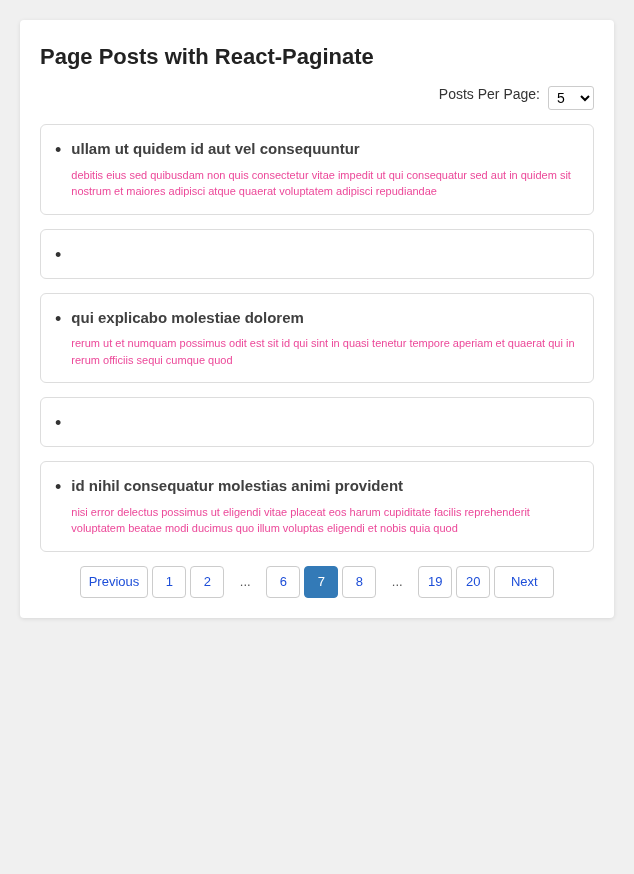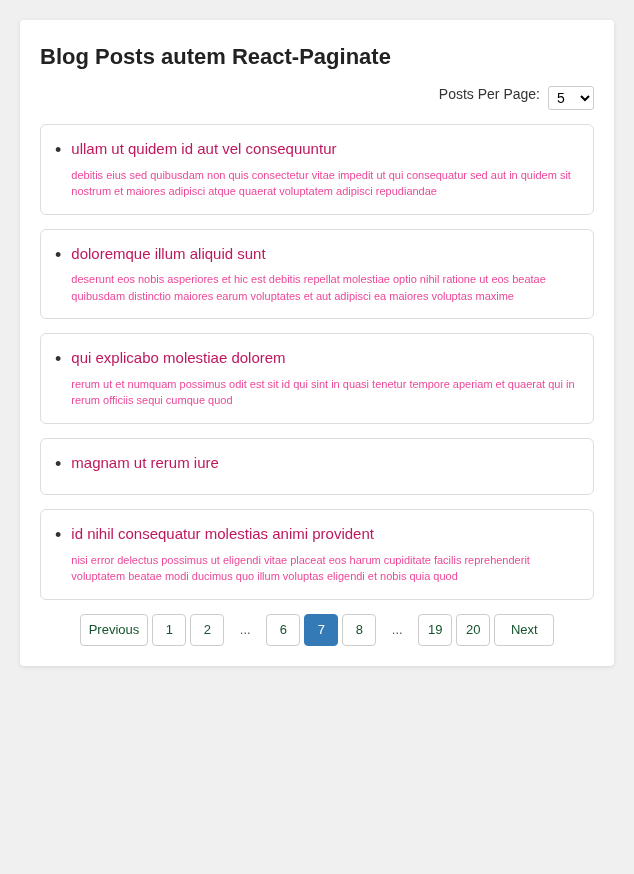--- a/index.html
+++ b/index.html
@@ -68,22 +68,22 @@
       line-height: 1;
       flex-shrink: 0;
     }
 
     .post-content {
       flex: 1;
     }
 
     .post-title {
       font-size: 15px;
-      font-weight: normal;
-      color: #be185d;
+      font-weight: bold;
+      color: #404040;
       margin-bottom: 8px;
       line-height: 1.3;
     }
 
     .post-body {
       font-size: 11px;
       color: #ec4899;
       line-height: 1.5;
     }
 
@@ -96,21 +96,21 @@
       flex-wrap: wrap;
     }
 
     .page-btn {
       min-width: 34px;
       height: 32px;
       padding: 0 8px;
       border: 1px solid #ccc;
       border-radius: 4px;
       background: #fff;
-      color: #14532d;
+      color: #1d4ed8;
       font-size: 13px;
       cursor: pointer;
       display: flex;
       align-items: center;
       justify-content: center;
     }
 
     .page-btn.active {
       background: #337ab7;
       color: #fff;
@@ -126,54 +126,49 @@
 
     .page-btn.prev-next {
       min-width: 60px;
     }
   </style>
 </head>
 <body>
 
 <div class="container">
 
-  <h1 class="page-title">Blog Posts autem React-Paginate</h1>
+  <h1 class="page-title">Page Posts with React-Paginate</h1>
 
   <div class="posts-per-page-row">
     <label>Posts Per Page:</label>
     <select id="ppp-select">
     <option value="5">5</option><option value="10">10</option><option value="15">15</option><option value="20">20</option></select>
   </div>
 
   <div id="posts-list">
       <div class="post-card">
         <span class="post-bullet">•</span>
         <div class="post-content">
           <div class="post-title">ullam ut quidem id aut vel consequuntur</div>
           <div class="post-body">debitis eius sed quibusdam non quis consectetur vitae impedit ut qui consequatur sed aut in quidem sit nostrum et maiores adipisci atque quaerat voluptatem adipisci repudiandae</div>
         </div>
       </div>
       <div class="post-card">
         <span class="post-bullet">•</span>
-        <div class="post-content">
-          <div class="post-title">doloremque illum aliquid sunt</div>
-          <div class="post-body">deserunt eos nobis asperiores et hic est debitis repellat molestiae optio nihil ratione ut eos beatae quibusdam distinctio maiores earum voluptates et aut adipisci ea maiores voluptas maxime</div>
-        </div>
       </div>
       <div class="post-card">
         <span class="post-bullet">•</span>
         <div class="post-content">
           <div class="post-title">qui explicabo molestiae dolorem</div>
           <div class="post-body">rerum ut et numquam possimus odit est sit id qui sint in quasi tenetur tempore aperiam et quaerat qui in rerum officiis sequi cumque quod</div>
         </div>
       </div>
       <div class="post-card">
         <span class="post-bullet">•</span>
         <div class="post-content">
-          <div class="post-title">magnam ut rerum iure</div>
         </div>
       </div>
       <div class="post-card">
         <span class="post-bullet">•</span>
         <div class="post-content">
           <div class="post-title">id nihil consequatur molestias animi provident</div>
           <div class="post-body">nisi error delectus possimus ut eligendi vitae placeat eos harum cupiditate facilis reprehenderit voluptatem beatae modi ducimus quo illum voluptas eligendi et nobis quia quod</div>
         </div>
       </div>
     </div>

